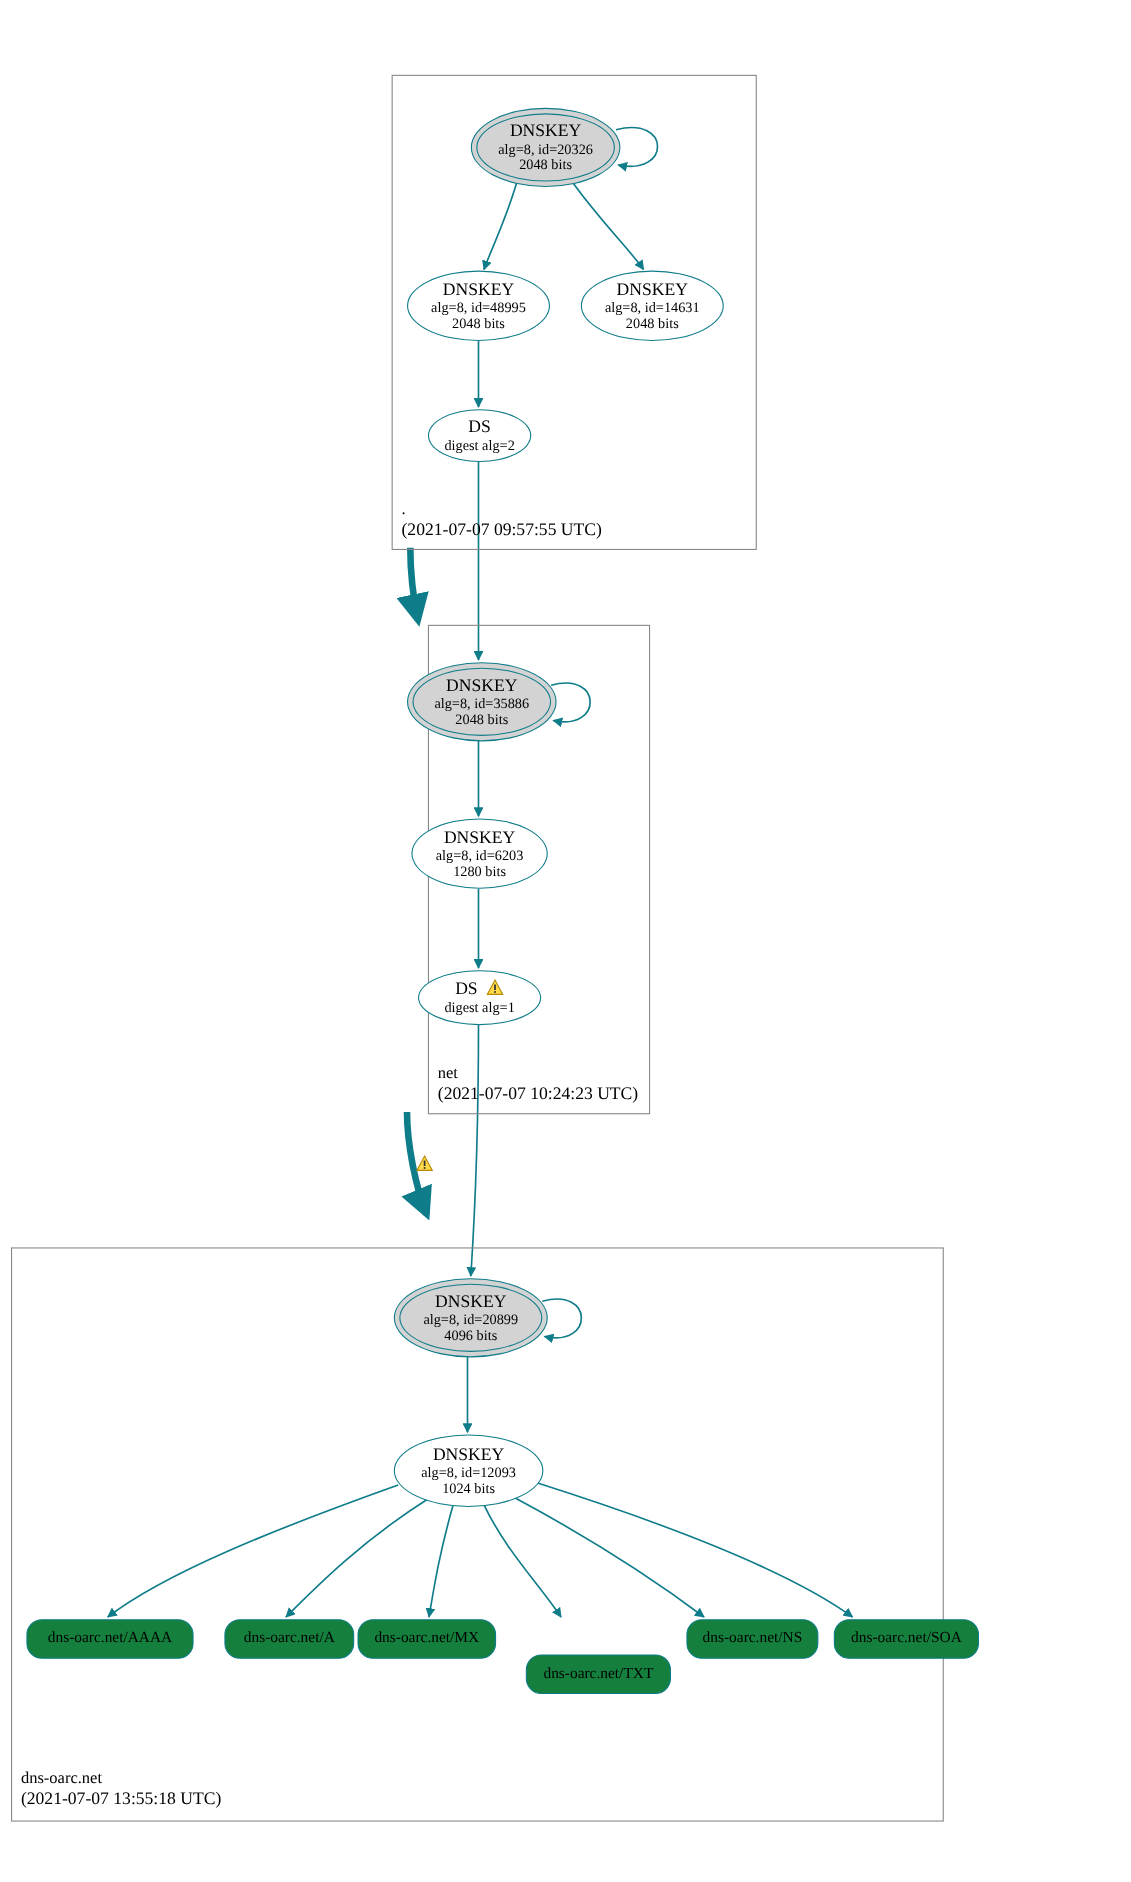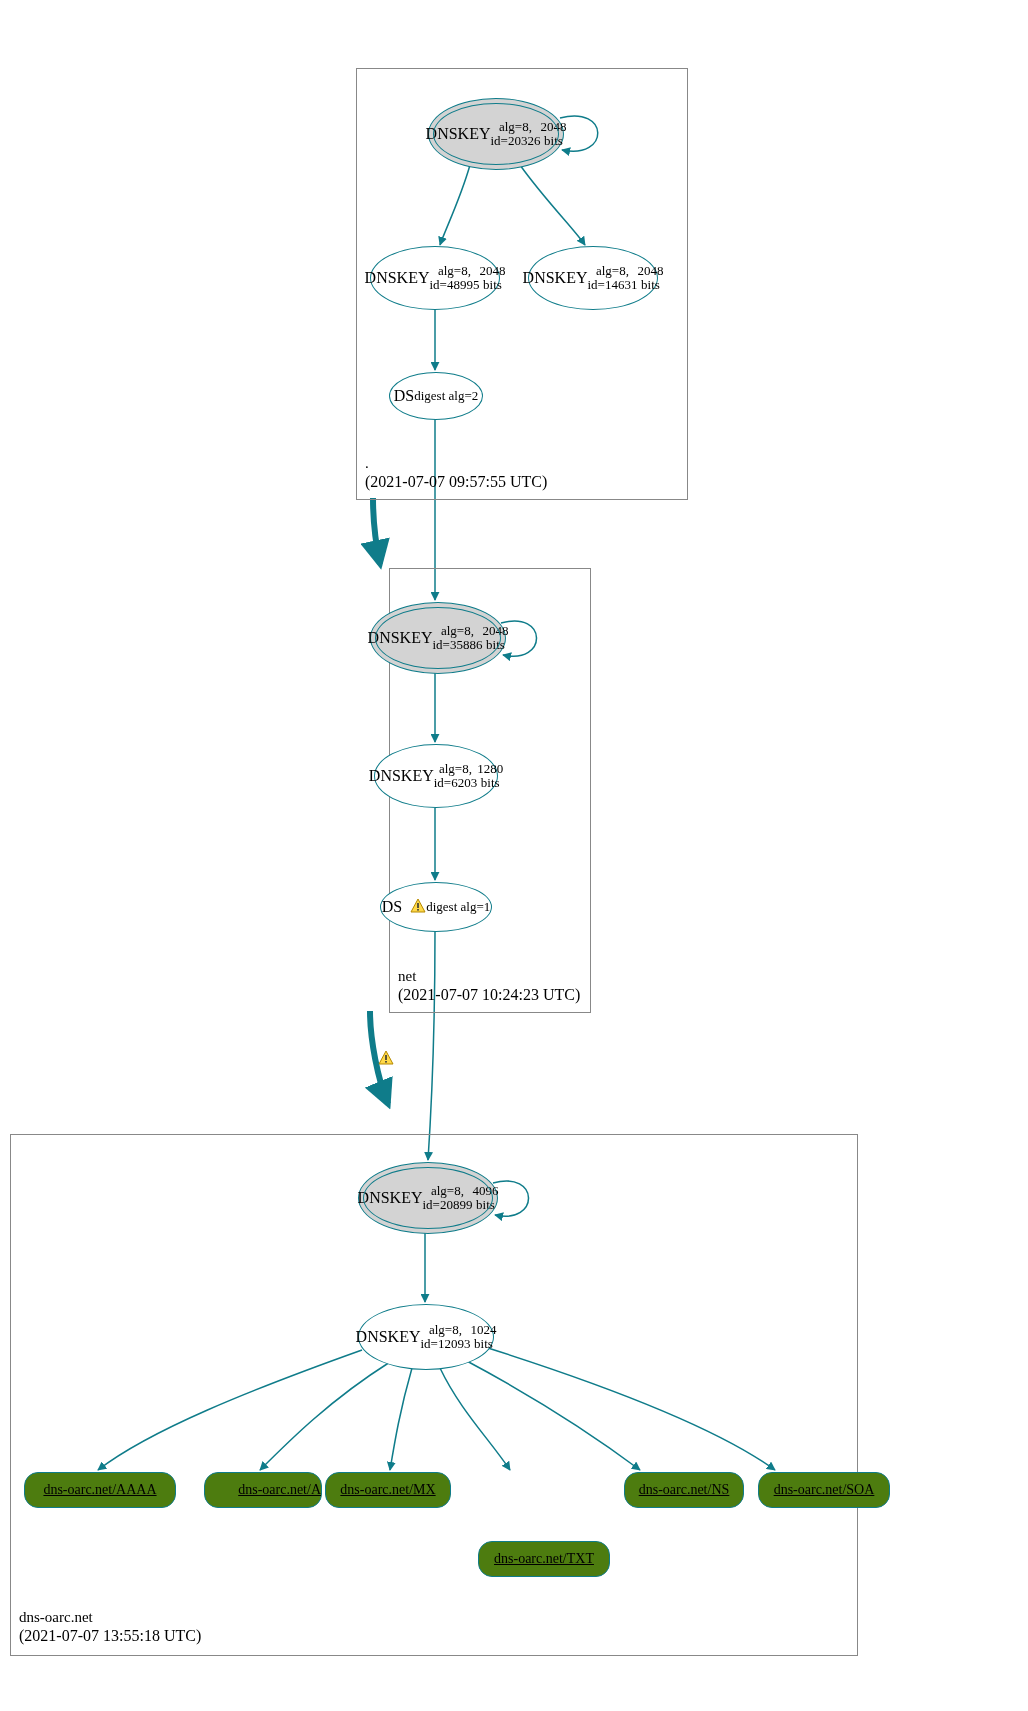--- a/index.html
+++ b/index.html
@@ -28,21 +28,21 @@
   }
   .zone-label .time {
     font-size: 16px;
   }
   .node {
     position: absolute;
     border: 1.5px solid #0f7c8a;
     border-radius: 50%;
     text-align: center;
     display: flex;
-    flex-direction: row;
+    flex-direction: column;
     align-items: center;
     justify-content: center;
     background: #fff;
   }
   .node.ksk {
     background: #d3d3d3;
   }
   .node.ksk::after {
     content: "";
     position: absolute;
@@ -55,27 +55,26 @@
     font-size: 16px;
   }
   .node .sub {
     font-size: 13px;
     line-height: 1.1;
   }
   .rr-box {
     position: absolute;
     border: 1.5px solid #0f7c8a;
     border-radius: 14px;
-    background: #4d7c0f;
+    background: #15803d;
     display: flex;
     align-items: center;
     justify-content: center;
     font-size: 14px;
     height: 34px;
-    text-decoration: underline;
   }
   svg.edges {
     position: absolute;
     left: 0;
     top: 0;
     width: 1028px;
     height: 1711px;
     pointer-events: none;
   }
   .warn-icon {
@@ -216,27 +215,27 @@
 
 <div class="node" style="left:358px; top:1304px; width:134px; height:64px;">
   <div class="title">DNSKEY</div>
   <div class="sub">alg=8, id=12093</div>
   <div class="sub">1024 bits</div>
 </div>
 
 <div class="rr-box" style="left:24px; top:1472px; width:150px;">
     <span>dns-oarc.net/AAAA</span>
   </div>
-<div class="rr-box" style="left:204px; top:1472px; width:116px;justify-content:flex-end;">
+<div class="rr-box" style="left:204px; top:1472px; width:116px;">
     <span>dns-oarc.net/A</span>
   </div>
 <div class="rr-box" style="left:325px; top:1472px; width:124px;">
     <span>dns-oarc.net/MX</span>
   </div>
-<div class="rr-box" style="left:478px; top:1541px; width:130px;">
+<div class="rr-box" style="left:478px; top:1504px; width:130px;">
     <span>dns-oarc.net/TXT</span>
   </div>
 <div class="rr-box" style="left:624px; top:1472px; width:118px;">
     <span>dns-oarc.net/NS</span>
   </div>
 <div class="rr-box" style="left:758px; top:1472px; width:130px;">
     <span>dns-oarc.net/SOA</span>
   </div>
 
 </body></html>

